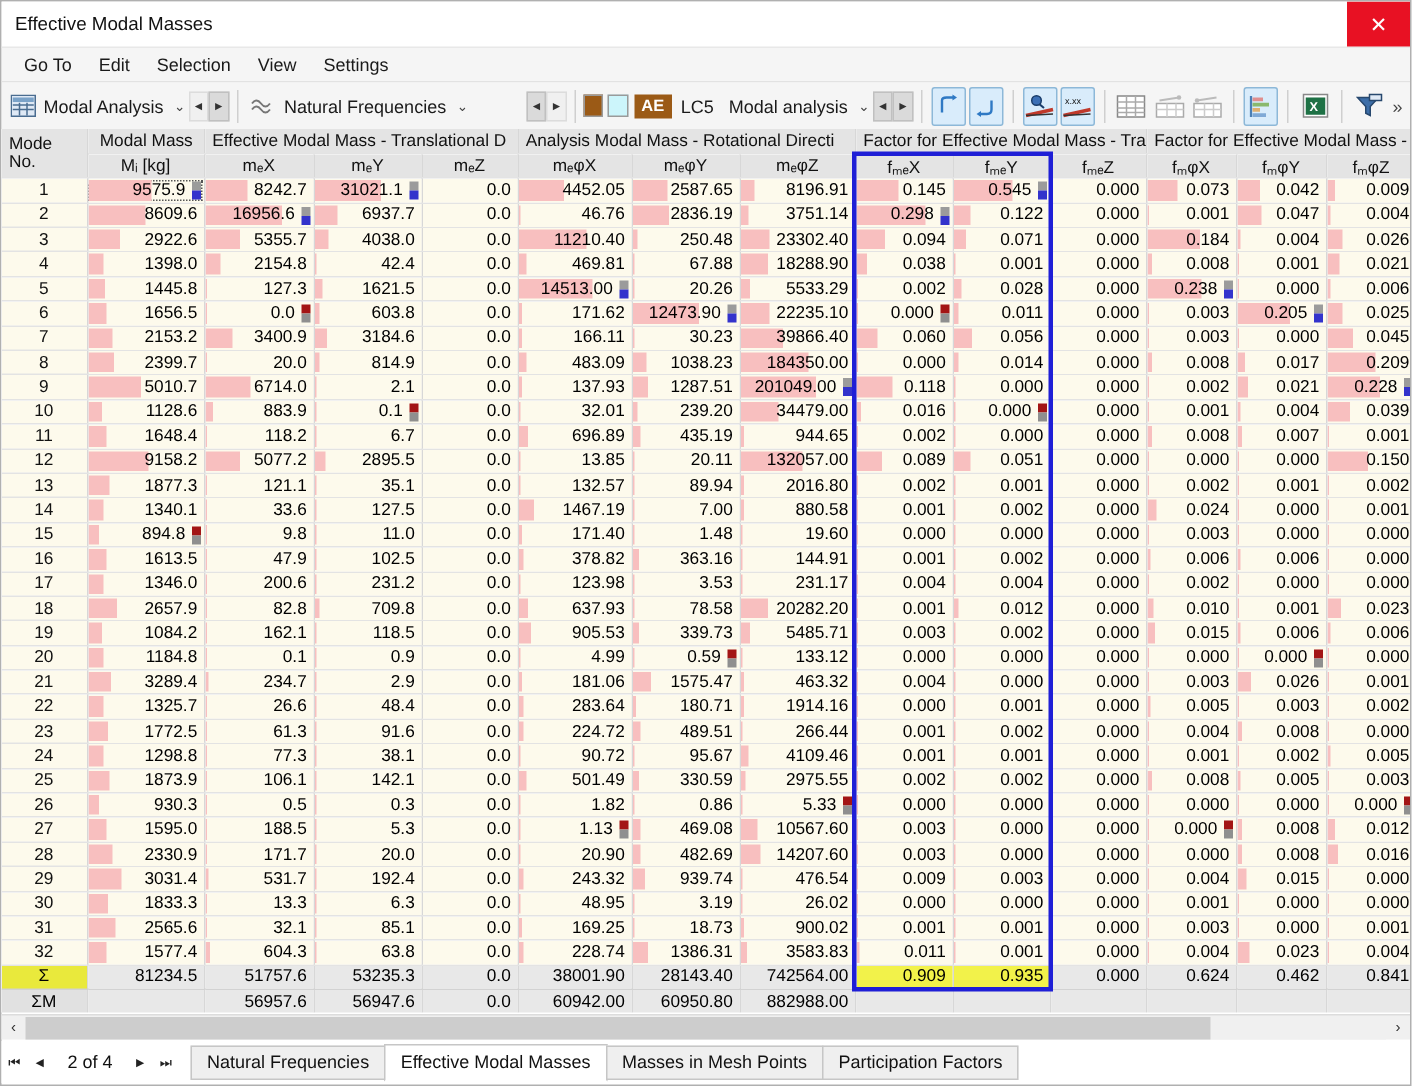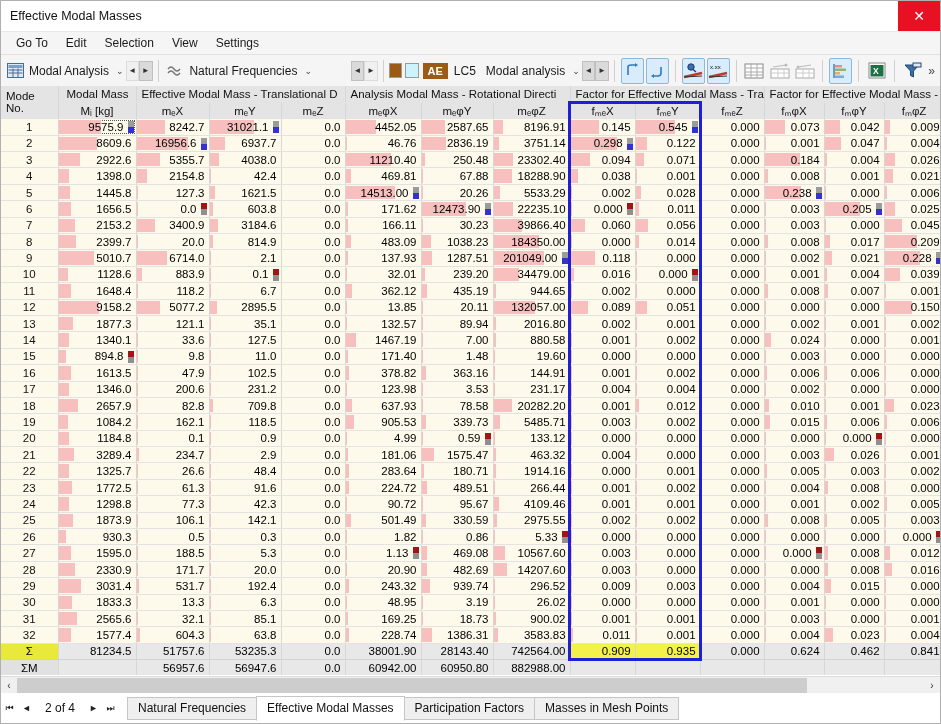--- a/index.html
+++ b/index.html
@@ -623,21 +623,21 @@
           <td class="num"><div class="bar" style="width: 1%;"></div><span class="val">0.001</span></td>
           <td class="num"><div class="bar" style="width: 4%;"></div><span class="val">0.004</span></td>
           <td class="num"><div class="bar" style="width: 26%;"></div><span class="val">0.039</span></td>
         </tr>
         <tr class="data">
           <td class="modeno">11</td>
           <td class="num"><div class="bar" style="width: 16%;"></div><span class="val">1648.4</span></td>
           <td class="num"><div class="bar" style="width: 2%;"></div><span class="val">118.2</span></td>
           <td class="num"><div class="bar" style="width: 1%;"></div><span class="val">6.7</span></td>
           <td class="num"><span class="val">0.0</span></td>
-          <td class="num"><div class="bar" style="width: 8%;"></div><span class="val">362.12</span></td>
+          <td class="num"><div class="bar" style="width: 8%;"></div><span class="val">696.89</span></td>
           <td class="num"><div class="bar" style="width: 8%;"></div><span class="val">435.19</span></td>
           <td class="num"><div class="bar" style="width: 3%;"></div><span class="val">944.65</span></td>
           <td class="num"><div class="bar" style="width: 2%;"></div><span class="val">0.002</span></td>
           <td class="num"><div class="bar" style="width: 1%;"></div><span class="val">0.000</span></td>
           <td class="num"><span class="val">0.000</span></td>
           <td class="num"><div class="bar" style="width: 6%;"></div><span class="val">0.008</span></td>
           <td class="num"><div class="bar" style="width: 6%;"></div><span class="val">0.007</span></td>
           <td class="num"><div class="bar" style="width: 1%;"></div><span class="val">0.001</span></td>
         </tr>
         <tr class="data">
@@ -838,21 +838,21 @@
           <td class="num"><div class="bar" style="width: 2%;"></div><span class="val">0.002</span></td>
           <td class="num"><span class="val">0.000</span></td>
           <td class="num"><div class="bar" style="width: 3%;"></div><span class="val">0.004</span></td>
           <td class="num"><div class="bar" style="width: 6%;"></div><span class="val">0.008</span></td>
           <td class="num"><div class="bar" style="width: 1%;"></div><span class="val">0.000</span></td>
         </tr>
         <tr class="data">
           <td class="modeno">24</td>
           <td class="num"><div class="bar" style="width: 14%;"></div><span class="val">1298.8</span></td>
           <td class="num"><div class="bar" style="width: 2%;"></div><span class="val">77.3</span></td>
-          <td class="num"><div class="bar" style="width: 1%;"></div><span class="val">42.3</span></td>
+          <td class="num"><div class="bar" style="width: 1%;"></div><span class="val">38.1</span></td>
           <td class="num"><span class="val">0.0</span></td>
           <td class="num"><div class="bar" style="width: 2%;"></div><span class="val">90.72</span></td>
           <td class="num"><div class="bar" style="width: 2%;"></div><span class="val">95.67</span></td>
           <td class="num"><div class="bar" style="width: 7%;"></div><span class="val">4109.46</span></td>
           <td class="num"><div class="bar" style="width: 2%;"></div><span class="val">0.001</span></td>
           <td class="num"><div class="bar" style="width: 1%;"></div><span class="val">0.001</span></td>
           <td class="num"><span class="val">0.000</span></td>
           <td class="num"><div class="bar" style="width: 1%;"></div><span class="val">0.001</span></td>
           <td class="num"><div class="bar" style="width: 2%;"></div><span class="val">0.002</span></td>
           <td class="num"><div class="bar" style="width: 4%;"></div><span class="val">0.005</span></td>
@@ -934,21 +934,21 @@
           <td class="num"><div class="bar" style="width: 12%;"></div><span class="val">0.016</span></td>
         </tr>
         <tr class="data">
           <td class="modeno">29</td>
           <td class="num"><div class="bar" style="width: 29%;"></div><span class="val">3031.4</span></td>
           <td class="num"><div class="bar" style="width: 4%;"></div><span class="val">531.7</span></td>
           <td class="num"><div class="bar" style="width: 2%;"></div><span class="val">192.4</span></td>
           <td class="num"><span class="val">0.0</span></td>
           <td class="num"><div class="bar" style="width: 4%;"></div><span class="val">243.32</span></td>
           <td class="num"><div class="bar" style="width: 12%;"></div><span class="val">939.74</span></td>
-          <td class="num"><div class="bar" style="width: 2%;"></div><span class="val">296.52</span></td>
+          <td class="num"><div class="bar" style="width: 2%;"></div><span class="val">476.54</span></td>
           <td class="num"><div class="bar" style="width: 3%;"></div><span class="val">0.009</span></td>
           <td class="num"><div class="bar" style="width: 3%;"></div><span class="val">0.003</span></td>
           <td class="num"><span class="val">0.000</span></td>
           <td class="num"><div class="bar" style="width: 3%;"></div><span class="val">0.004</span></td>
           <td class="num"><div class="bar" style="width: 11%;"></div><span class="val">0.015</span></td>
           <td class="num"><div class="bar" style="width: 1%;"></div><span class="val">0.000</span></td>
         </tr>
         <tr class="data">
           <td class="modeno">30</td>
           <td class="num"><div class="bar" style="width: 18%;"></div><span class="val">1833.3</span></td>
@@ -1044,15 +1044,15 @@
 </div>
 
 <div id="tabbar">
   <div class="pgbtn">⏮</div>
   <div class="pgbtn">◄</div>
   <div class="pginfo">2 of 4</div>
   <div class="pgbtn">►</div>
   <div class="pgbtn">⏭</div>
   <div class="tab" style="margin-left:8px">Natural Frequencies</div>
   <div class="tab active">Effective Modal Masses</div>
+  <div class="tab">Masses in Mesh Points</div>
   <div class="tab">Participation Factors</div>
-  <div class="tab">Masses in Mesh Points</div>
 </div>
 
 </body></html>

